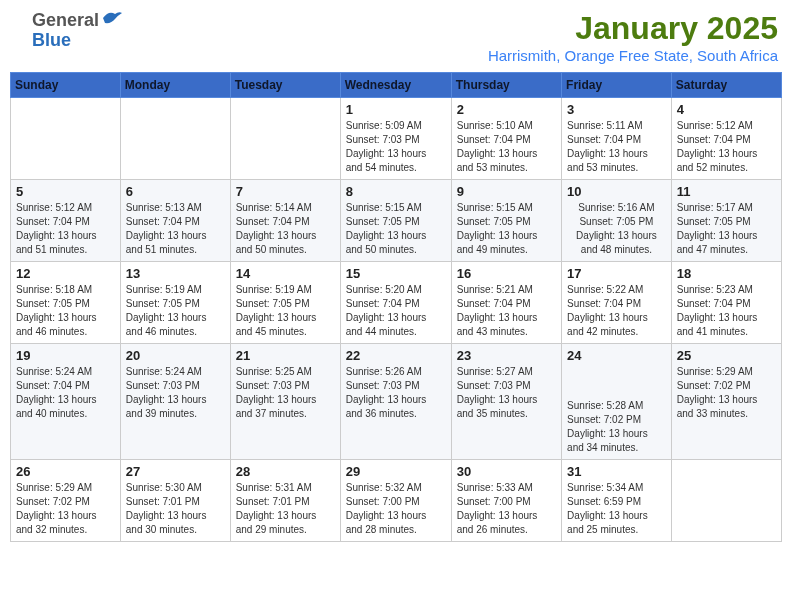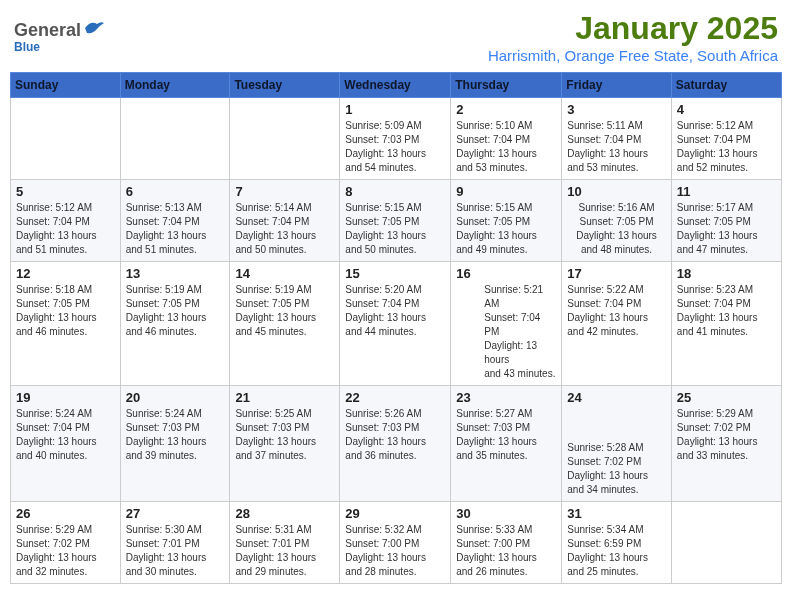--- a/index.html
+++ b/index.html
@@ -6,23 +6,24 @@
     body {
       font-family: Arial, sans-serif;
       background: #fff;
       width: 792px;
       min-height: 612px;
       padding: 10px;
     }
     .header {
       display: flex;
       justify-content: space-between;
-      align-items: center;
+      align-items: flex-start;
       margin-bottom: 8px;
       padding: 0 4px;
+      margin-left: 18px;
     }
     .logo {
       display: flex;
       flex-direction: column;
       align-items: flex-start;
       font-weight: bold;
       font-size: 18px;
       line-height: 1.1;
     }
     .title-block {
@@ -73,21 +74,21 @@
       font-size: 10px;
       color: #333;
       line-height: 1.4;
     }
     .empty-cell { background: #f9f9f9; }
     .logo-row {
       display: flex;
       align-items: center;
     }
     .logo-text-general { color: #555; font-size: 18px; font-weight: bold; }
-    .logo-text-blue { color: #2a6ebb; font-size: 12px; font-weight: bold; }
+    .logo-text-blue { color: #2a6ebb; font-size: 18px; font-weight: bold; }
     .logo-bird {
       margin-left: 2px;
       color: #2a6ebb;
     }
   </style>
 </head>
 <body>
 
 <div class="header">
   <div class="logo">
@@ -228,21 +229,21 @@
         </td>
         <td>
           <span class="day-number">15</span>
           <div class="day-info" style="white-space: pre-line;">Sunrise: 5:20 AM
 Sunset: 7:04 PM
 Daylight: 13 hours
 and 44 minutes.</div>
         </td>
         <td>
           <span class="day-number">16</span>
-          <div class="day-info" style="white-space: pre-line; margin-left: 28px;">Sunrise: 5:21 AM
+          <div class="day-info" style="white-space: pre-line;">Sunrise: 5:21 AM
 Sunset: 7:04 PM
 Daylight: 13 hours
 and 43 minutes.</div>
         </td>
         <td>
           <span class="day-number">17</span>
           <div class="day-info" style="white-space: pre-line;">Sunrise: 5:22 AM
 Sunset: 7:04 PM
 Daylight: 13 hours
 and 42 minutes.</div>

